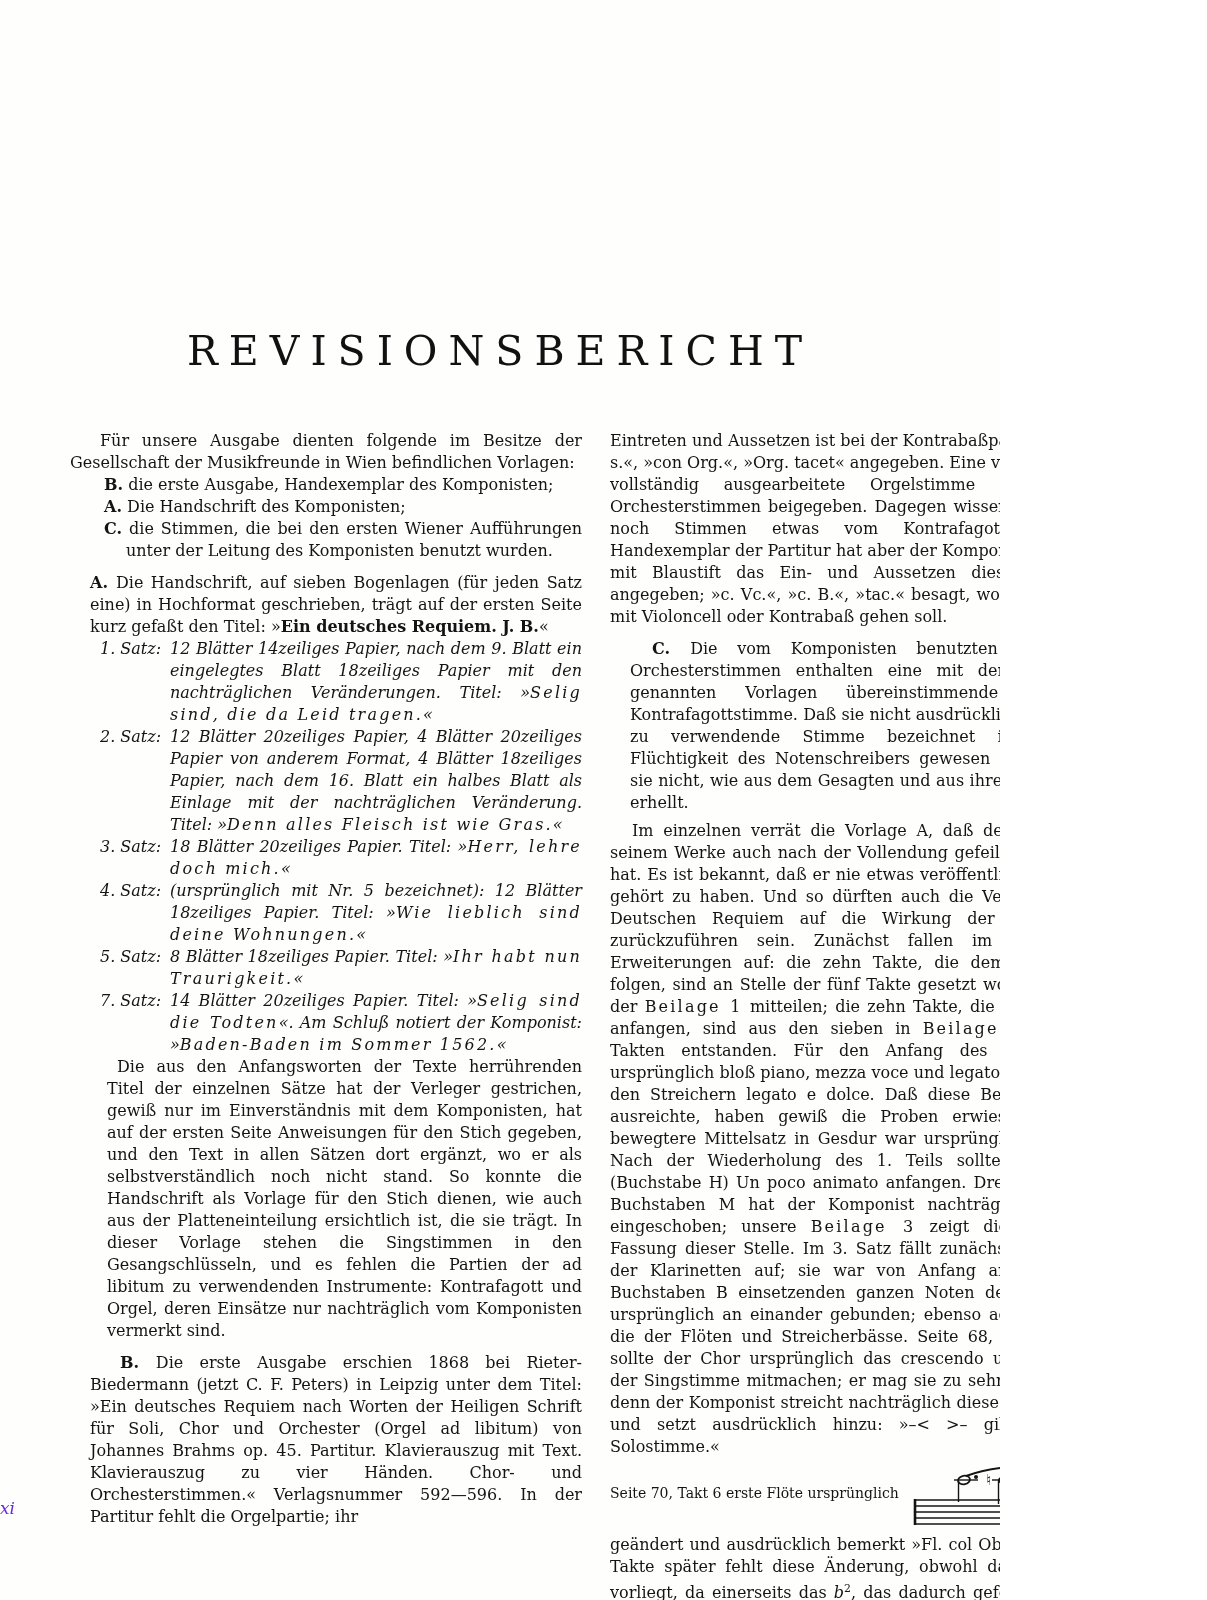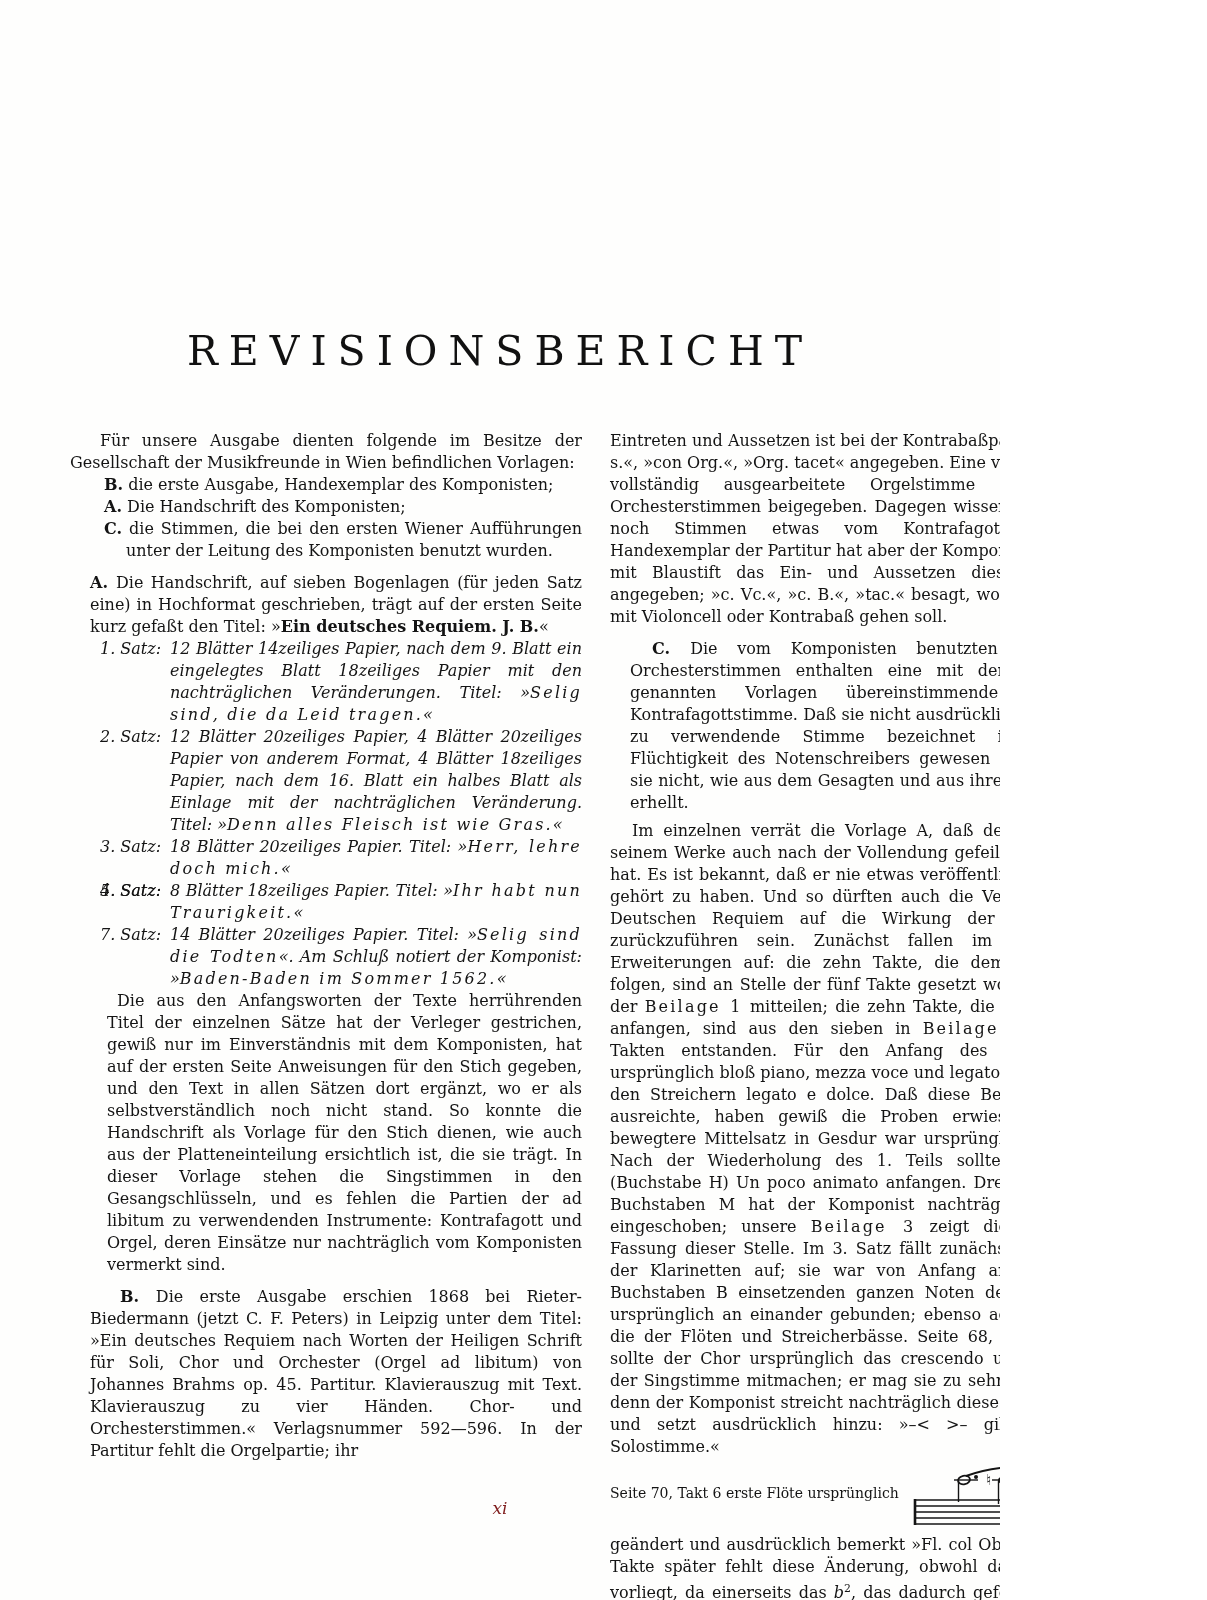--- a/index.html
+++ b/index.html
@@ -37,21 +37,21 @@
   .seg-i{font-style:italic;}
   .seg-sup{font-size:68%;vertical-align:super;letter-spacing:0;}
   .music-line{
     display:flex;align-items:flex-end;justify-content:space-between;
     margin-top:8px;white-space:nowrap;
   }
   .music-line .cap{margin-bottom:24px;font-size:14px;}
   .music-svg{flex:0 0 auto;}
   .pageno{
     position:absolute;top:1498px;left:0;width:100%;
-    text-align:center;font-style:italic;font-size:17px;color:#7f1d1d;
+    font-style:italic;font-size:17px;color:#6d28d9;
   }
 </style>
 </head>
 <body>
 
 <div class="page">
 
   <h1 class="title">REVISIONSBERICHT</h1>
 
   <div class="columns">
@@ -81,20 +81,21 @@
       <div class="satz-item">
         <span class="satz-label">2. Satz:</span>
         <span><span>12 Blätter 20zeiliges Papier, 4 Blätter 20zeiliges Papier von anderem Format, 4 Blätter 18zeiliges Papier, nach dem 16. Blatt ein halbes Blatt als Einlage mit der nachträglichen Veränderung.  Titel: »</span><span class="seg-sp">Denn alles Fleisch ist wie Gras.</span><span>«</span></span>
       </div>
       <div class="satz-item">
         <span class="satz-label">3. Satz:</span>
         <span><span>18 Blätter 20zeiliges Papier.  Titel: »</span><span class="seg-sp">Herr, lehre doch mich.</span><span>«</span></span>
       </div>
       <div class="satz-item">
         <span class="satz-label">4. Satz:</span>
+        <span><span>(ursprünglich mit Nr. 5 bezeichnet): 12 Blätter 18zeiliges Papier.  Titel: »</span><span class="seg-sp">Wie lieblich sind deine Wohnungen.</span><span>«</span></span>
       </div>
       <div class="satz-item">
         <span class="satz-label">5. Satz:</span>
         <span><span>8 Blätter 18zeiliges Papier.  Titel: »</span><span class="seg-sp">Ihr habt nun Traurigkeit.</span><span>«</span></span>
       </div>
       <div class="satz-item">
         <span class="satz-label">7. Satz:</span>
         <span><span>14 Blätter 20zeiliges Papier.  Titel: »</span><span class="seg-sp">Selig sind die Todten</span><span>«.  Am Schluß notiert der Komponist: »</span><span class="seg-sp">Baden-Baden im Sommer 1562.</span><span>«</span></span>
       </div>
 

